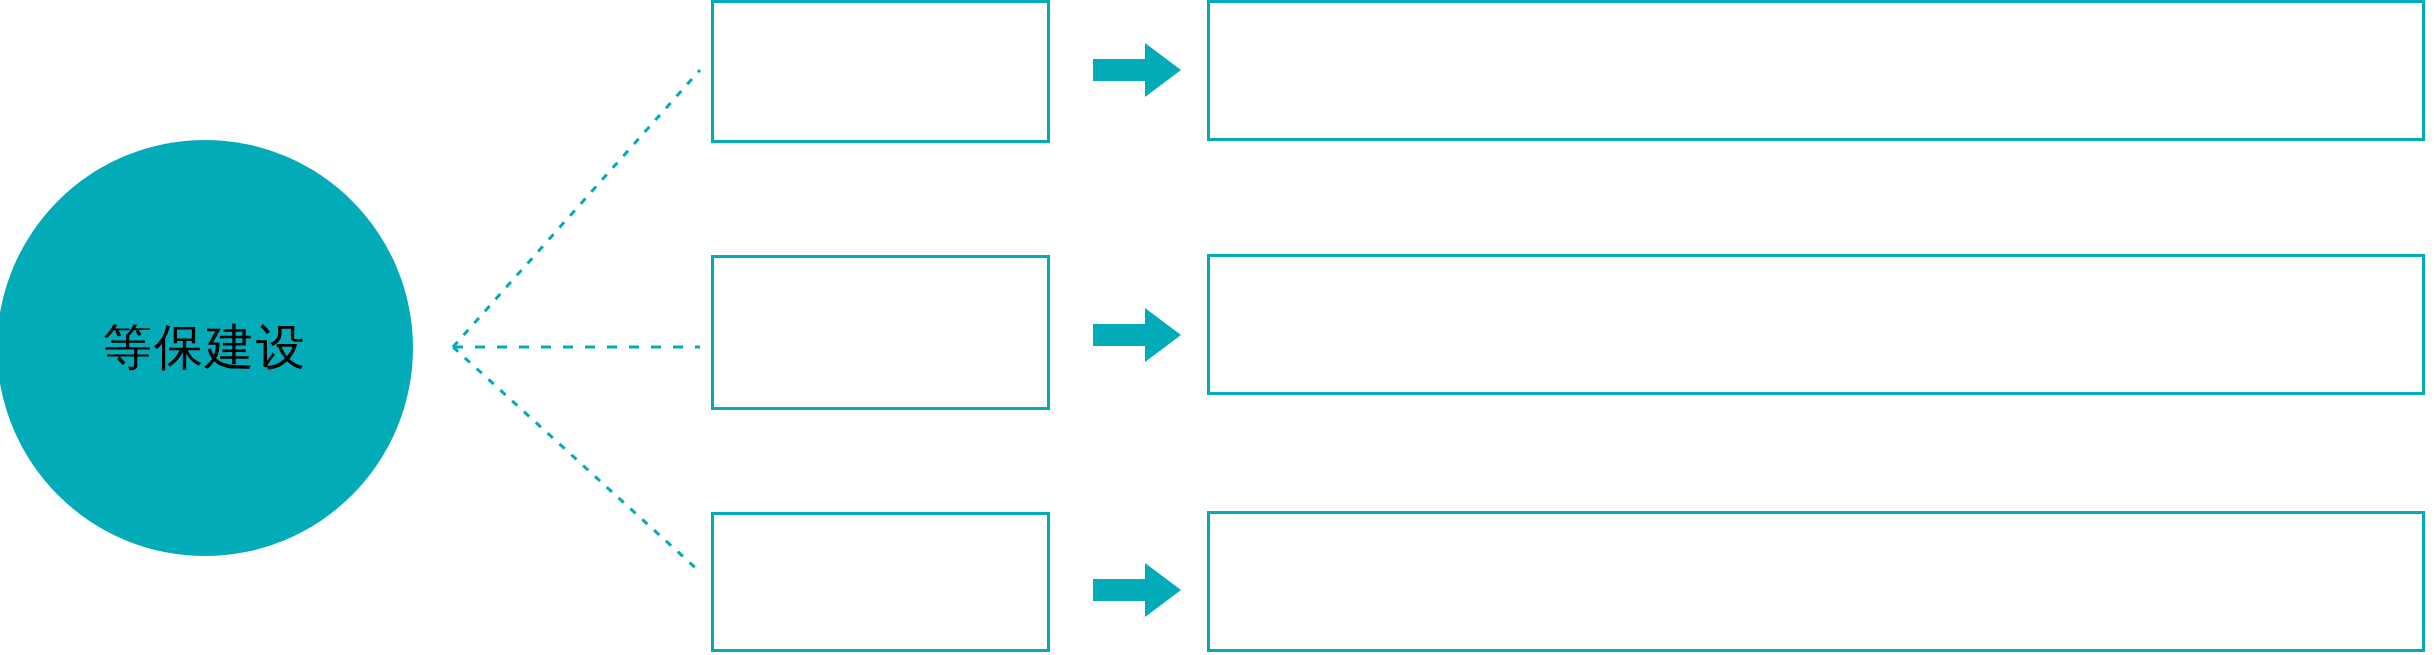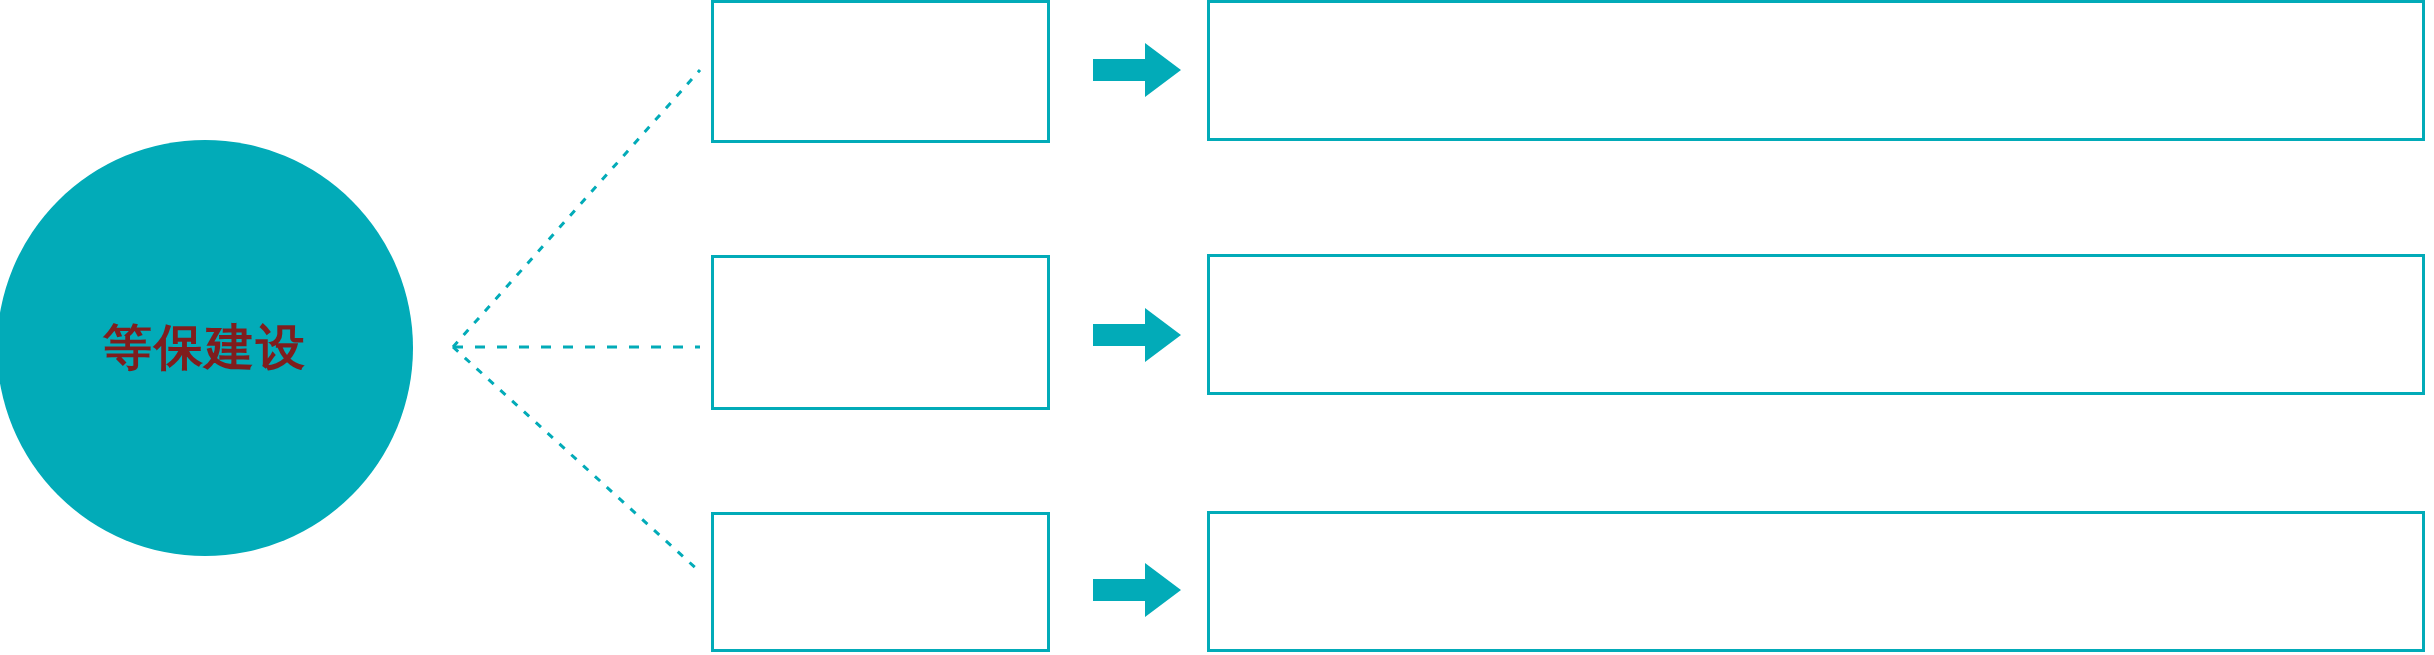--- a/index.html
+++ b/index.html
@@ -28,25 +28,25 @@
     height: 416px;
     border-radius: 50%;
     background: #02abb8;
     display: flex;
     flex-direction: column;
     align-items: center;
     justify-content: center;
     box-sizing: border-box;
   }
   .hub-line {
-    color: #7f1d1d;
+    color: #000000;
     font-size: 49px;
     line-height: 1.30;
     letter-spacing: 2px;
-    font-weight: 700;
+    font-weight: 400;
     white-space: nowrap;
     text-align: center;
   }
 
   
   .connectors {
     position: absolute;
     left: 0;
     top: 0;
     width: 2434px;

